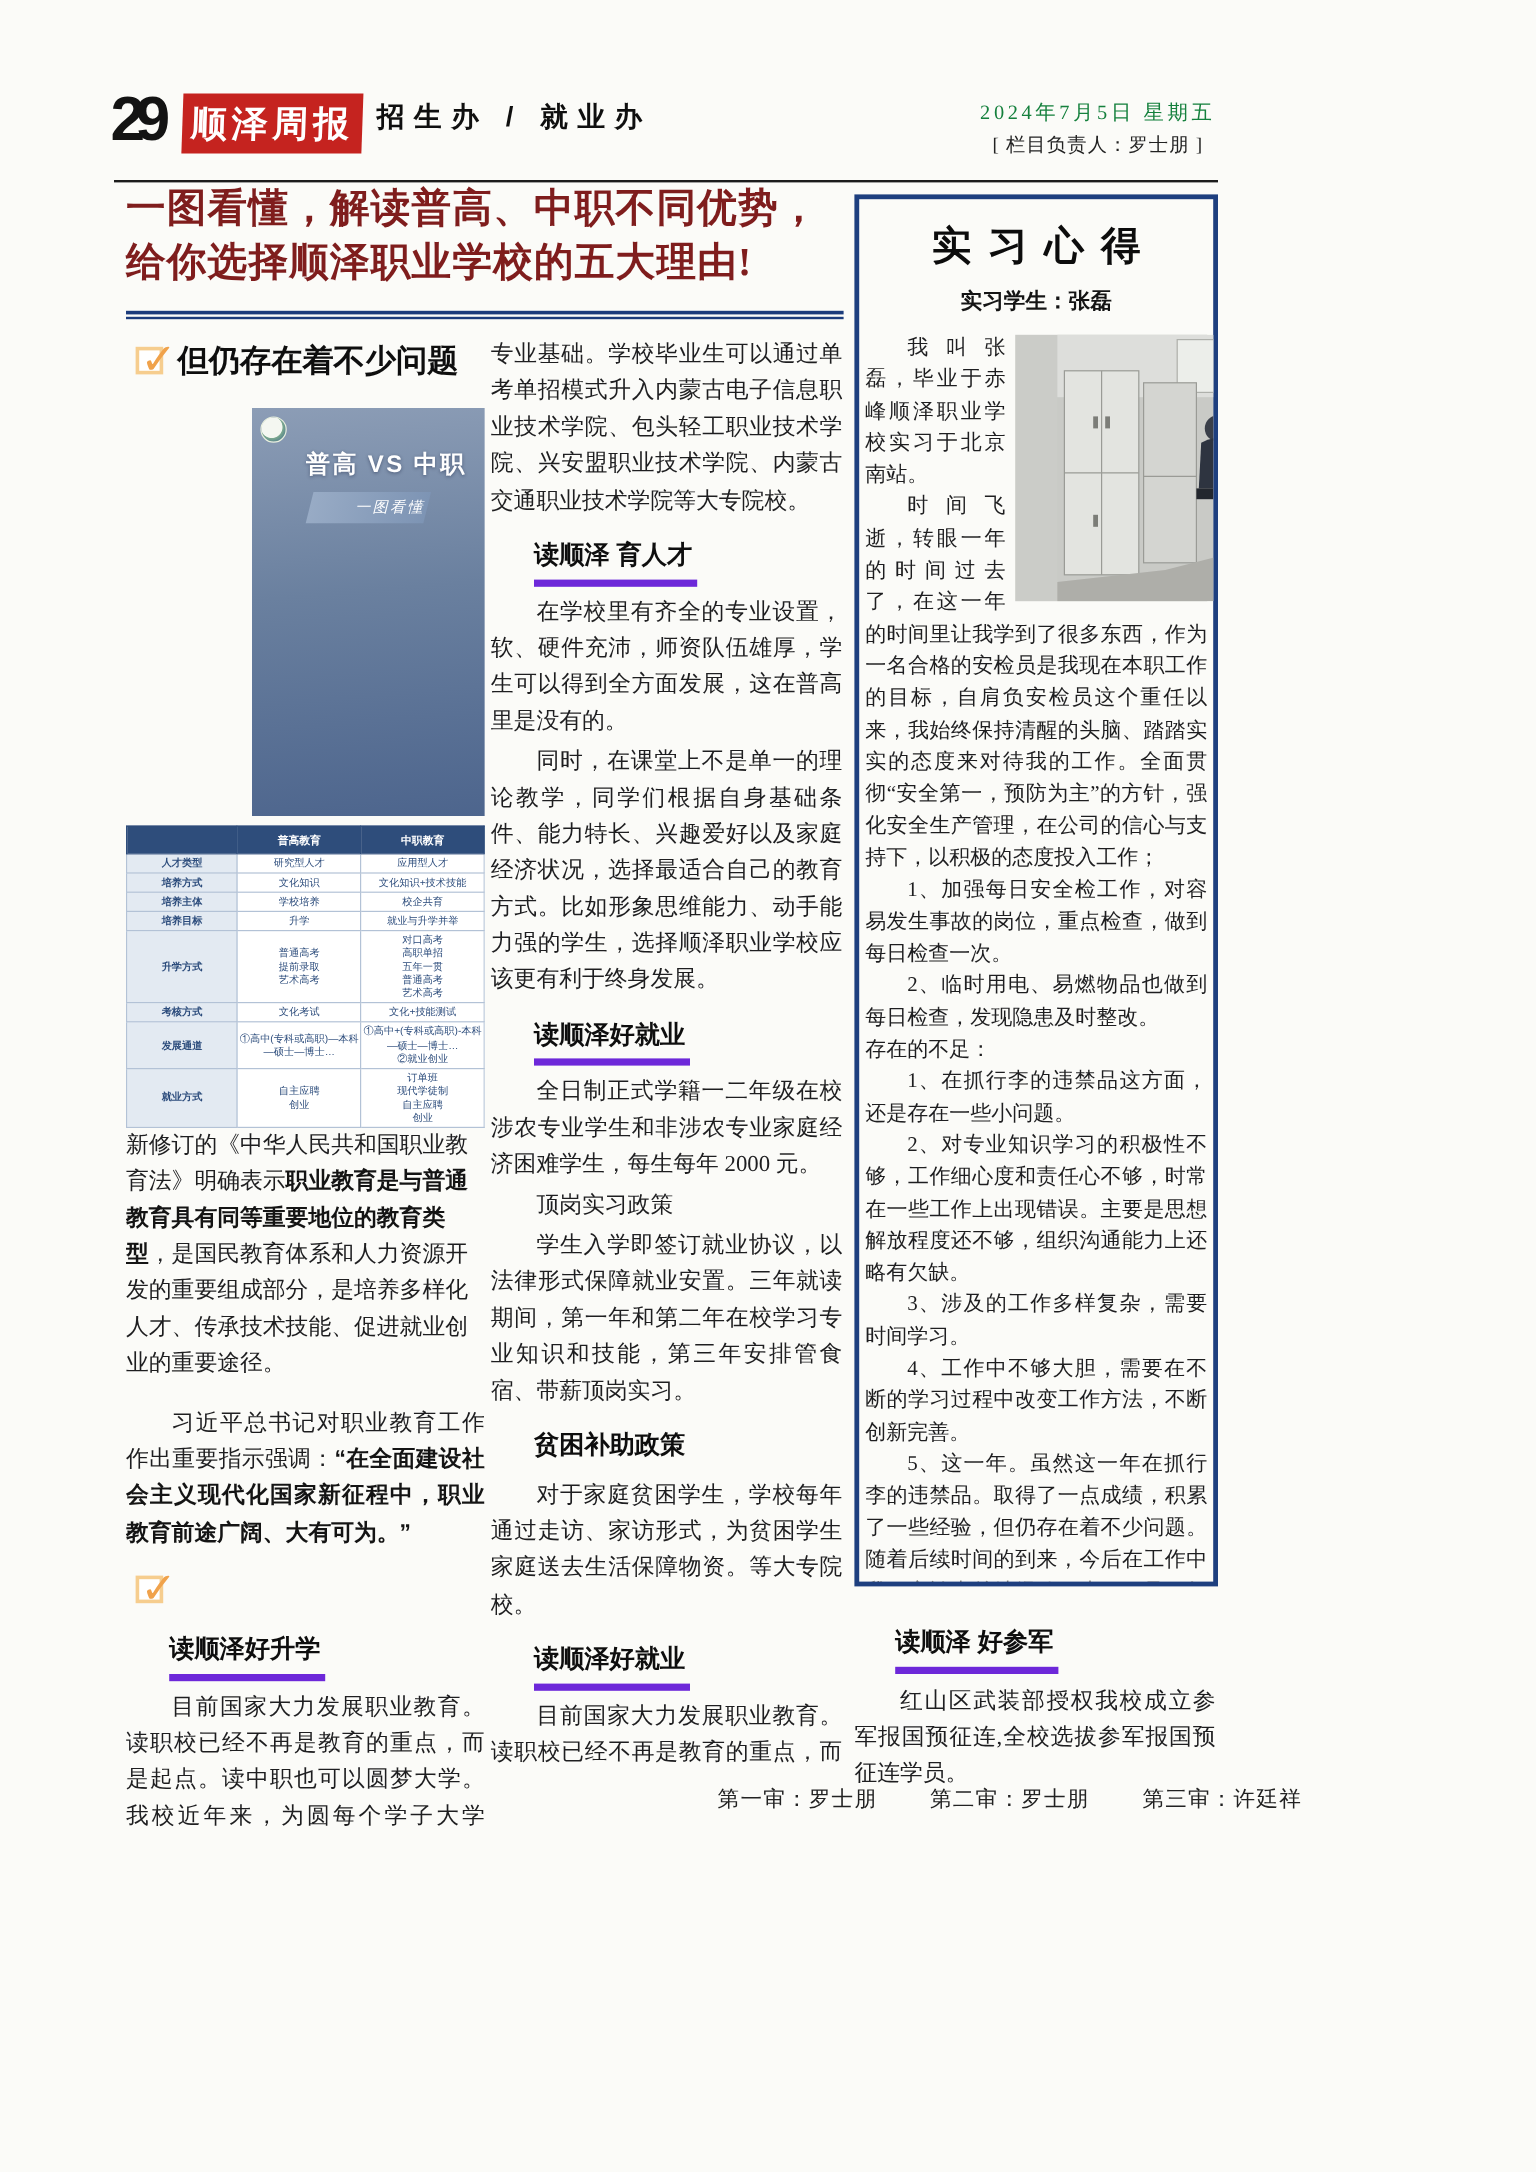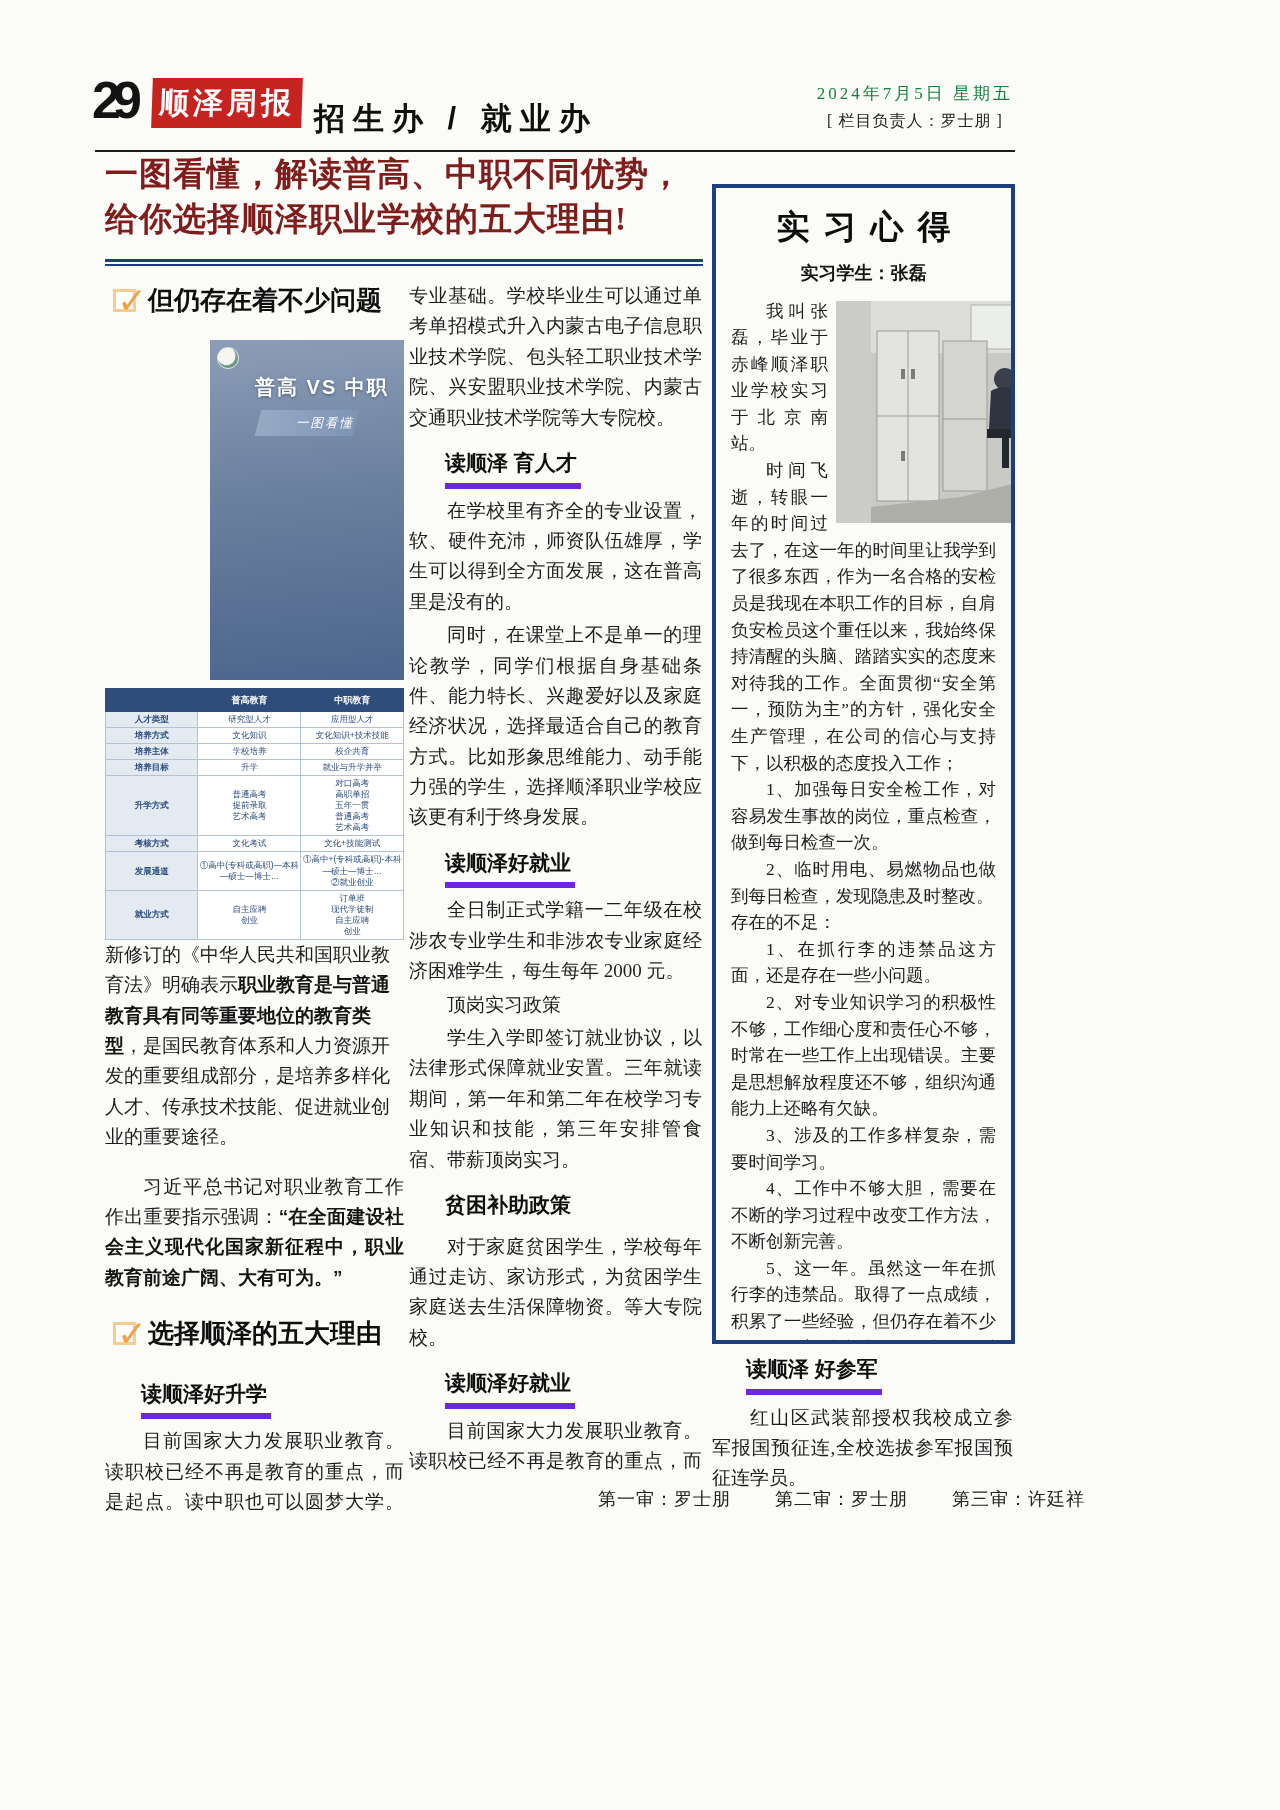--- a/index.html
+++ b/index.html
@@ -18,21 +18,21 @@
   }
   .masthead {
     position:absolute; left:152px; top:78px; width:150px; height:50px;
     background:#c5231f; color:#ffffff; display:flex; align-items:center; justify-content:center;
     font-family:"DejaVu Serif","Liberation Serif",serif; font-weight:bold;
     font-size:30px; letter-spacing:4px; transform:skewX(-2deg);
   }
   .section-banner {
     position:absolute; left:314px; top:82px;
     font-family:"Liberation Sans",sans-serif; font-weight:bold;
-    font-size:31px; letter-spacing:8px; color:#0f0f0f;margin-top:16px;
+    font-size:23px; letter-spacing:8px; color:#0f0f0f;
   }
   .header-right { position:absolute; right:267px; top:82px; text-align:center; }
   .header-right .date { font-size:17px; letter-spacing:3px; color:#15803d; }
   .header-right .note { font-size:16px; letter-spacing:1px; color:#222; margin-top:6px; }
   .header-rule { position:absolute; left:95px; top:150px; width:920px; height:2px; background:#1c1c1c; }
 
   
   .headline {
     position:absolute; left:105px; top:152px; width:602px;
     font-family:Liberation Serif, serif; font-weight:bold;
@@ -84,22 +84,22 @@
     background:linear-gradient(90deg,#98abc5,#7d94b4); color:#fff; text-align:center;
     font-family:"Liberation Sans",sans-serif; font-size:12.5px; letter-spacing:2px; }
   table.ig { width:100%; border-collapse:collapse; background:rgba(255,255,255,.95);
     font-family:"Liberation Sans",sans-serif; font-size:8.5px; color:#2c4c7c; }
   table.ig th { background:#2e4d7b; color:#fff; font-size:9px; padding:4px 1px; border:1px solid #2e4d7b; }
   table.ig td { border:1px solid #b3c2d6; padding:2px 1px; text-align:center; white-space:pre-line; line-height:1.3; }
   table.ig td.lbl { background:#e3eaf2; font-weight:bold; width:31%; }
 
   
   .box3 {
-    position:absolute; left:712px; top:184px; width:303px; height:1160px;
-    border:4px solid #1e3f7f; padding:14px 15px; overflow:hidden;
+    position:absolute; left:712px; top:162px; width:303px; height:1160px;
+    border:4px solid #1e3f7f; padding:14px 5px; overflow:hidden;
     font-size:17.5px; line-height:1.52;
   }
   .box-title { text-align:center; padding-left:14px; margin:0 0 8px;
     font-family:"Liberation Sans",sans-serif; font-weight:bold; font-size:33px; letter-spacing:14px; color:#0c0c0c; }
   .box-byline { text-align:center; margin:0 0 10px;
     font-family:Liberation Serif, serif; font-weight:bold; font-size:18px; color:#141414; }
   .box3 p { margin:0; text-indent:2em; text-align:justify; }
   .box3 p.noindent { text-indent:0; }
   .photo { float:right; width:160px; height:222px; margin:3px 0 6px 8px; background:#cbccc8; }
 
@@ -209,21 +209,20 @@
     <p></p>
 
     <p class="body">
       <span>习近平总书记对职业教育工作作出重要指示强调：</span><span class="emph">“在全面建设社会主义现代化国家新征程中，职业教育前途广阔、大有可为。”</span>
     </p>
 
     <div class="sec-head second">
       <span class="checkbox-icon">
           <i class="tick">✓</i>
         </span>
-      <span>选择顺泽的五大理由</span>
     </div>
 
     <div class="sub-head">读顺泽好升学</div>
     <p class="body">目前国家大力发展职业教育。读职校已经不再是教育的重点，而是起点。读中职也可以圆梦大学。我校近年来，为圆每个学子大学梦，我校与北京、天津、呼市、包头、黑龙江、河南等地的十几家职业院校建立了联合培养协议，联合办学专业涵盖数十个，为职业人才培养奠定了大而全的专业基础。学校毕业生可以通过单考单招模式升入内蒙古电子信息职业技术学院、包头轻工职业技术学院、兴安盟职业技术学院、内蒙古交通职业技术学院等大专院校。</p>
 
     
     
   </div>
 
   <div class="col2">

